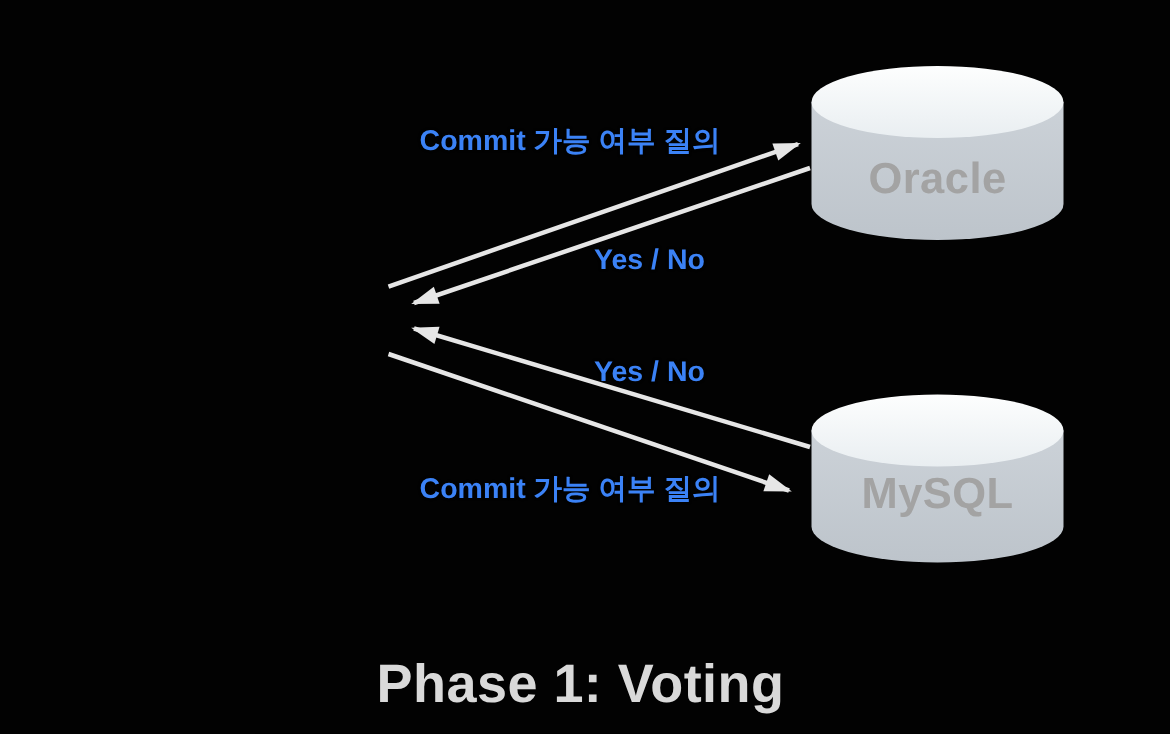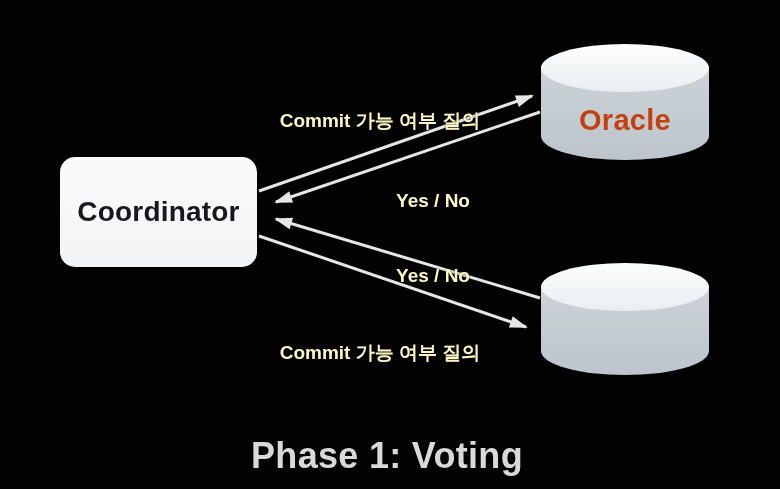--- a/index.html
+++ b/index.html
@@ -30,37 +30,36 @@
     align-items: center;
     justify-content: center;
     color: #16181c;
     font-size: 28px;
     font-weight: 600;
     letter-spacing: 0.2px;
   }
   .db-label {
     position: absolute;
     transform: translate(-50%, -50%);
-    color: #c2410c;
+    color: #a3a3a3;
     font-size: 29px;
     font-weight: 600;
     letter-spacing: 0.3px;
     white-space: nowrap;
   }
   .db-label.oracle { left: 625px; top: 120px; }
   .db-label.mysql  { left: 625px; top: 330px; }
   .edge-label {
     position: absolute;
     transform: translate(-50%, -50%);
-    color: #fef9c3;
+    color: #3b82f6;
     font-size: 19px;
     font-weight: 700;
     white-space: nowrap;
     text-shadow: 0 0 2px rgba(0,0,0,0.8);
-    margin-top: 27px;
   }
   .edge-label.oracle-request { left: 380px; top: 94px; }
   .edge-label.oracle-response { left: 433px; top: 174px; }
   .edge-label.mysql-response { left: 433px; top: 249px; }
   .edge-label.mysql-request { left: 380px; top: 326px; }
   .caption {
     position: absolute;
     left: 387px; top: 456px;
     transform: translate(-50%, -50%);
     color: #d9d9d9;
@@ -102,25 +101,23 @@
       <path d="M541,68 L541,136 A84,24 0 0 0 709,136 L709,68 Z" fill="url(#bodyGrad)"></path>
       <ellipse cx="625" cy="68" rx="84" ry="24" fill="url(#topGrad)"></ellipse>
     </g>
 
     <g>
       <path d="M541,287 L541,351 A84,24 0 0 0 709,351 L709,287 Z" fill="url(#bodyGrad)"></path>
       <ellipse cx="625" cy="287" rx="84" ry="24" fill="url(#topGrad)"></ellipse>
     </g>
   </svg>
 
-  <div class="node-coordinator">
-    <span>Coordinator</span>
-  </div>
 
   <div class="db-label oracle">Oracle</div>
+  <div class="db-label mysql">MySQL</div>
 
   <div class="edge-label oracle-request">Commit 가능 여부 질의</div>
   <div class="edge-label oracle-response">Yes / No</div>
   <div class="edge-label mysql-response">Yes / No</div>
   <div class="edge-label mysql-request">Commit 가능 여부 질의</div>
 
   <div class="caption">Phase 1: Voting</div>
 
 </div>
 

